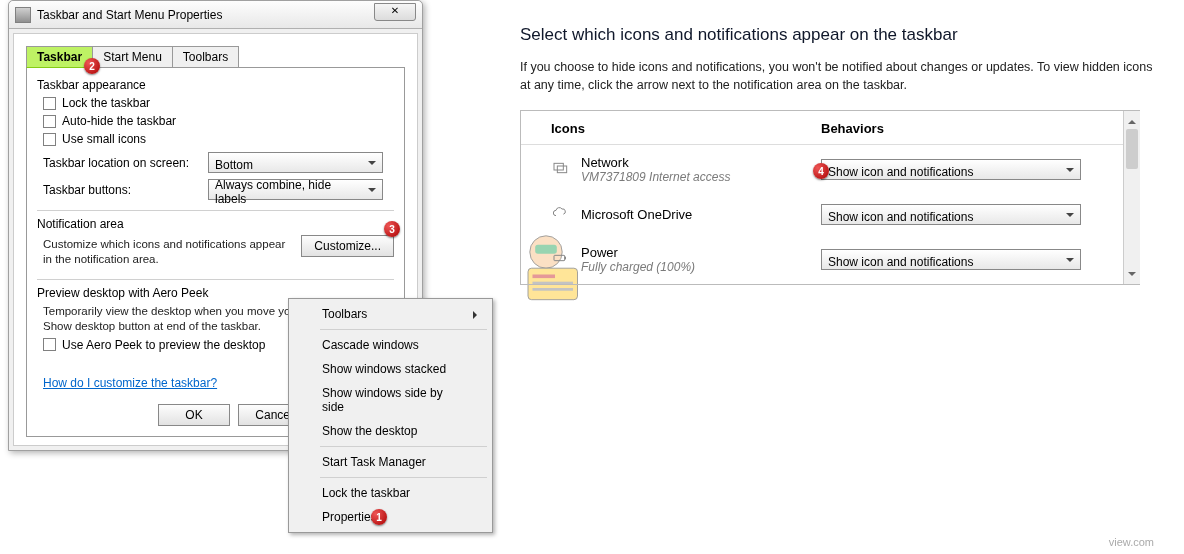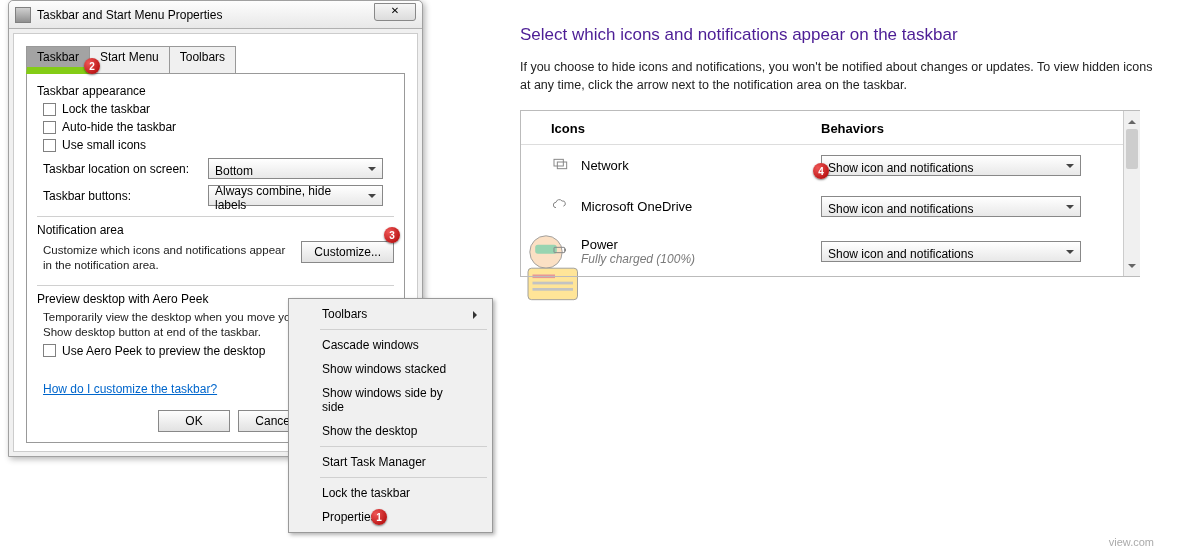--- a/index.html
+++ b/index.html
@@ -9,21 +9,21 @@
 
 
 .window { background: #f0f0f0; border: 1px solid #a0a0a0; border-radius: 5px 5px 0 0; box-shadow: 2px 2px 6px rgba(0,0,0,0.3); width: 415px; }
 .titlebar { background: linear-gradient(#fdfdfd, #e8e8e8); border-bottom: 1px solid #b0b0b0; height: 28px; display: flex; align-items: center; position: relative; border-radius: 5px 5px 0 0; }
 .titlebar-icon { width: 16px; height: 16px; margin: 0 6px; background: linear-gradient(#d0d0d0, #909090); border: 1px solid #808080; }
 .titlebar-text { font-size: 12px; }
 .close-btn { position: absolute; right: 6px; top: 2px; width: 42px; height: 18px; background: linear-gradient(#f5f5f5,#dcdcdc); border: 1px solid #888; border-radius: 0 0 3px 3px; text-align: center; line-height: 14px; font-size: 10px; font-family: Arial; cursor: default; }
 .client { padding: 12px 12px 8px 12px; background: #fff; margin: 4px; border: 1px solid #ccc; }
 .tabs { display: flex; margin-bottom: -1px; }
 .tab { padding: 3px 10px; border: 1px solid #999; background: #f0f0f0; font-size: 12px; position: relative; cursor: default; }
-.tab.active { background: #a3a3a3; border-bottom: 7px solid #84cc16; z-index: 2; }
+.tab.active { background: #bef264; border-bottom: 1px solid #84cc16; z-index: 2; font-weight: bold; }
 .tab+.tab { margin-left: -1px; }
 .tabbody { border: 1px solid #999; padding: 10px 10px 6px 10px; background: #fff; }
 
 .group-title { font-size: 12px; margin-bottom: 4px; }
 .group { border-top: 0; margin-bottom: 10px; }
 .group-line { height: 1px; background: #d0d0d0; margin-bottom: 6px; }
 .checkbox-row { display: flex; align-items: center; margin: 4px 0 4px 6px; }
 .checkbox { width: 13px; height: 13px; border: 1px solid #808080; background: #fff; margin-right: 6px; cursor: default; }
 .row { display: flex; align-items: center; margin: 6px 0 6px 6px; }
 .row-label { width: 165px; }
@@ -40,21 +40,21 @@
 
 .context-menu { position: absolute; left: 280px; top: 298px; width: 205px; background: #f0f0f0; border: 1px solid #999; box-shadow: 2px 2px 4px rgba(0,0,0,0.3); padding: 3px; }
 .menu-item { padding: 5px 22px 5px 30px; font-size: 12px; position: relative; cursor: default; }
 .menu-item.has-sub::after { content: ""; position: absolute; right: 8px; top: 9px; border: 4px solid transparent; border-left-color: #333; }
 .menu-sep { height: 1px; background: #d0d0d0; margin: 3px 2px 3px 28px; }
 
 
 .badge { position: absolute; width: 16px; height: 16px; border-radius: 50%; background: radial-gradient(circle at 30% 30%, #e55, #a00); color: #fff; font-size: 10px; font-weight: bold; display: flex; align-items: center; justify-content: center; box-shadow: 0 1px 2px rgba(0,0,0,.5); z-index: 10; }
 
 
-.right h2 { color: #4c1d95; font-size: 17px; font-weight: normal; margin: 0 0 14px 0; }
+.right h2 { color: #0f172a; font-size: 17px; font-weight: normal; margin: 0 0 14px 0; }
 .right p { font-size: 12.5px; color: #222; margin: 0 0 16px 0; line-height: 1.4; }
 .icon-box { border: 1px solid #bbb; border-right: none; width: 620px; position: relative; }
 .scrollbar { position: absolute; right: 0; top: 0; bottom: 0; width: 17px; background: #f0f0f0; border-left: 1px solid #ccc; }
 .scroll-thumb { position: absolute; left: 2px; right: 2px; top: 2px; height: 40px; background: #cdcdcd; border-radius: 2px; }
 .scroll-btn { position: absolute; left: 0; right: 0; height: 17px; background: #f0f0f0; display: flex; align-items: center; justify-content: center;}
 .scroll-btn.up{ top:0;} .scroll-btn.down{bottom:0;}
 .scroll-btn::after { content:""; border:4px solid transparent;}
 .scroll-btn.up::after{border-bottom-color:#666;}
 .scroll-btn.down::after{border-top-color:#666;}
 .hdr-row { display: flex; padding: 10px 20px 8px 30px; border-bottom: 1px solid #ddd; font-weight: bold; font-size: 13px; }
@@ -178,20 +178,21 @@
       <div>Behaviors</div>
     </div>
 
     <div class="entry" style="position:relative;">
       <div class="iconcol"><svg class="sicon" viewBox="0 0 24 24">
             <rect x="3" y="5" width="14" height="10" fill="none" stroke="currentColor" stroke-width="1.5"></rect>
             <rect x="8" y="9" width="14" height="10" fill="none" stroke="currentColor" stroke-width="1.5"></rect>
           </svg></div>
       <div class="textcol">
         <div class="name">Network</div>
+        <div class="sub">VM7371809 Internet access</div>
       </div>
       <div class="ddcol">
           <div class="dropdown">Show icon and notifications</div>
         </div>
       <div class="badge" style="left:292px; top:18px;">4</div>
     </div>
 
     <div class="entry">
       <div class="iconcol"><svg class="sicon" viewBox="0 0 24 24">
             <path d="M6 16a4 4 0 010-8 5 5 0 019-2 4 4 0 012 7.8" fill="none" stroke="currentColor" stroke-width="1.5"></path>

